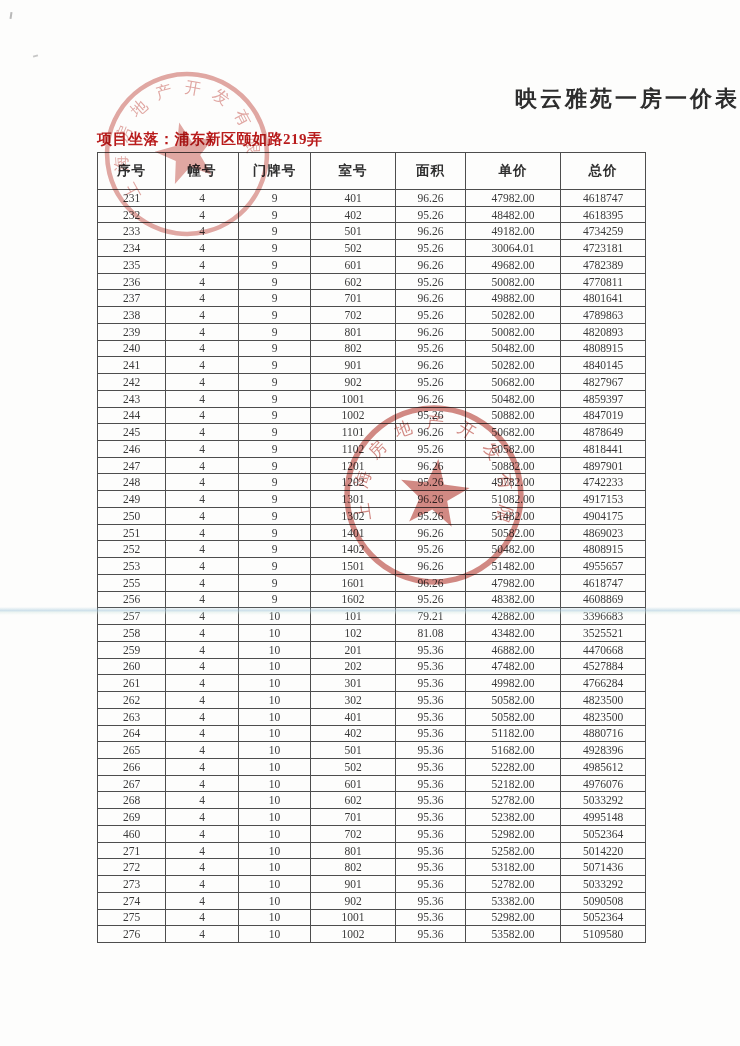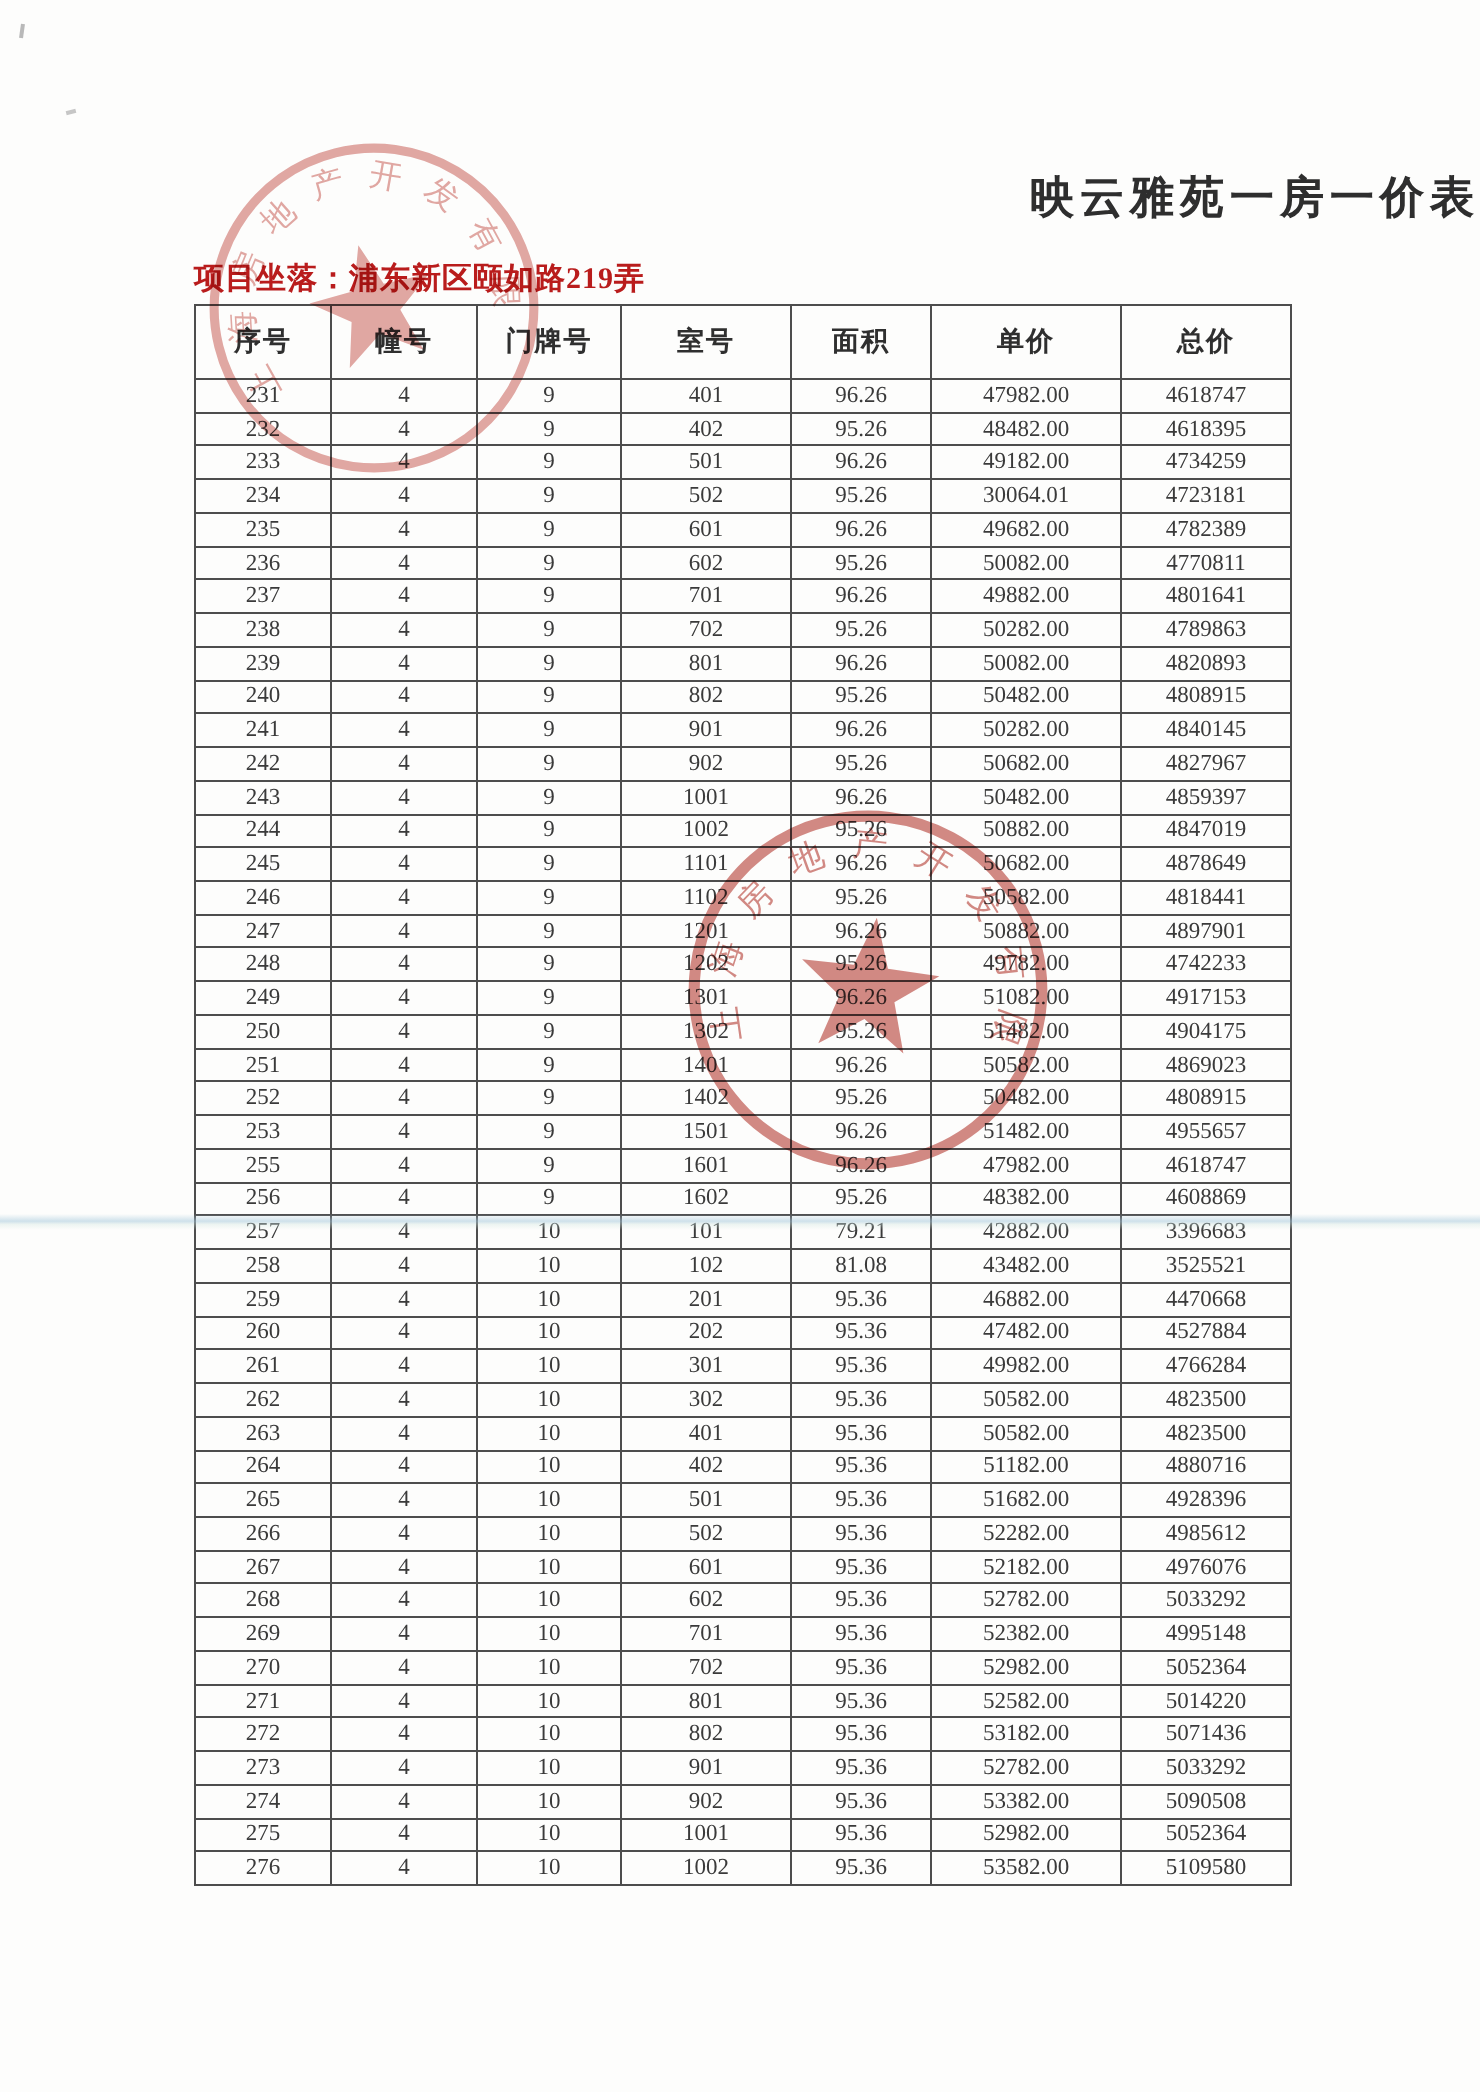--- a/index.html
+++ b/index.html
@@ -433,21 +433,21 @@
           <tr>
             <td>269</td>
             <td>4</td>
             <td>10</td>
             <td>701</td>
             <td>95.36</td>
             <td>52382.00</td>
             <td>4995148</td>
           </tr>
           <tr>
-            <td>270</td>
+            <td>460</td>
             <td>4</td>
             <td>10</td>
             <td>702</td>
             <td>95.36</td>
             <td>52982.00</td>
             <td>5052364</td>
           </tr>
           <tr>
             <td>271</td>
             <td>4</td>

